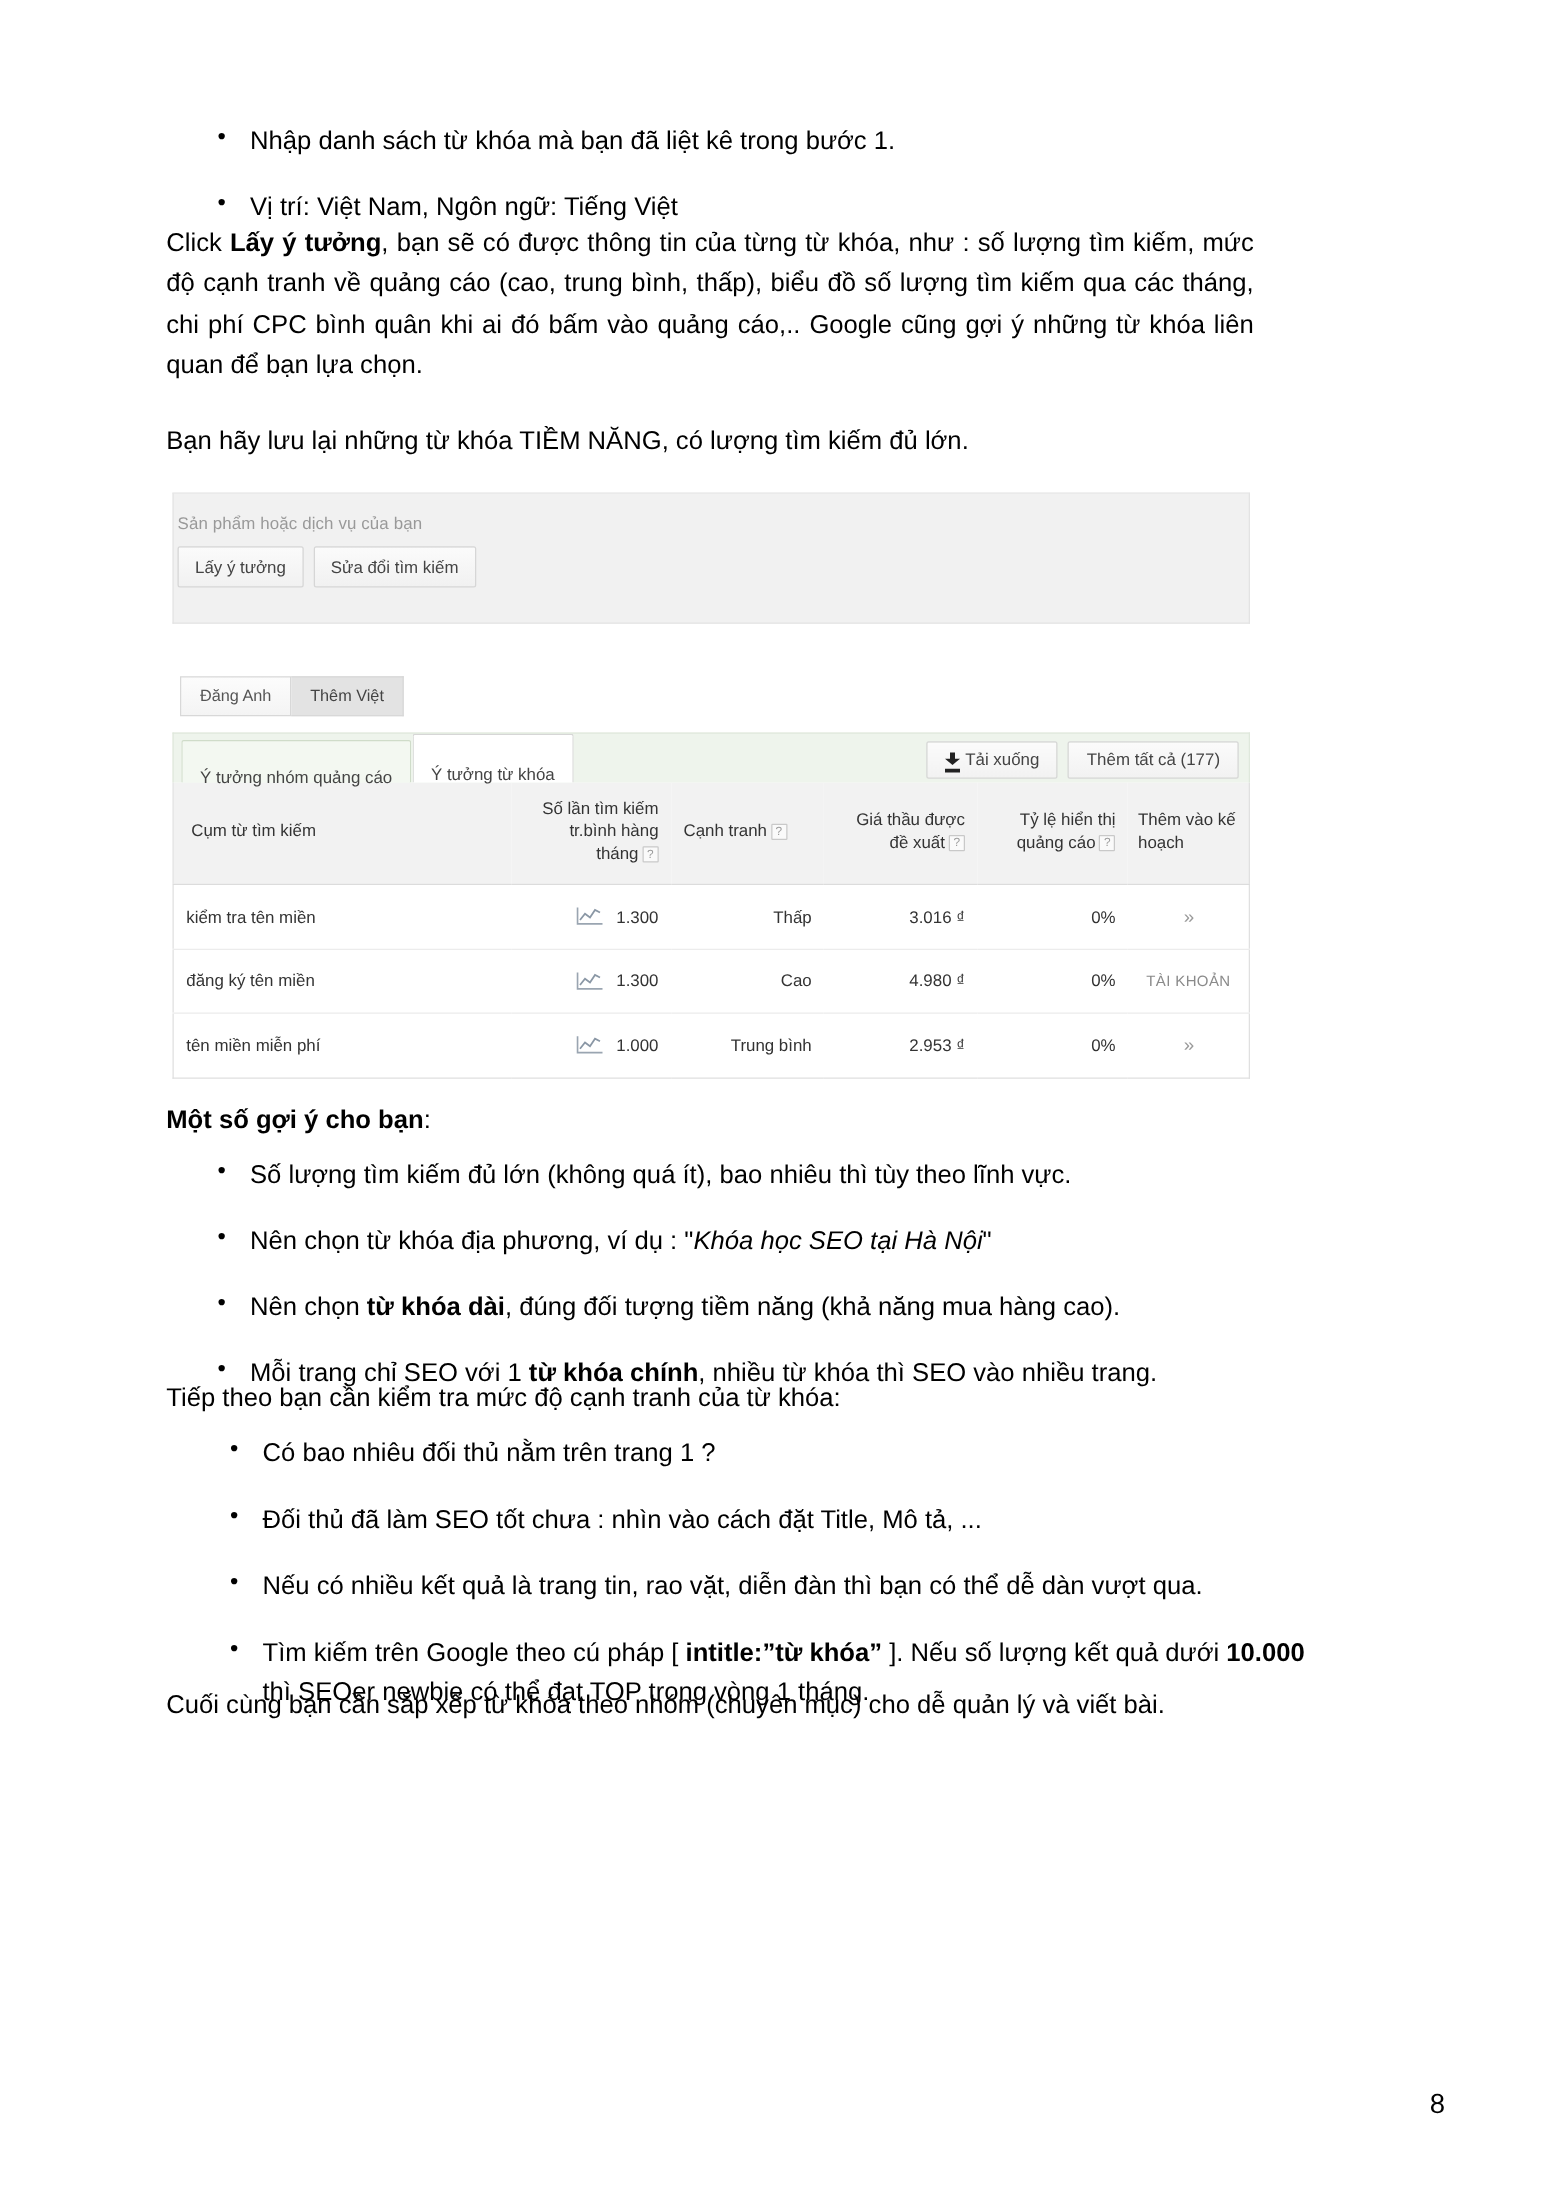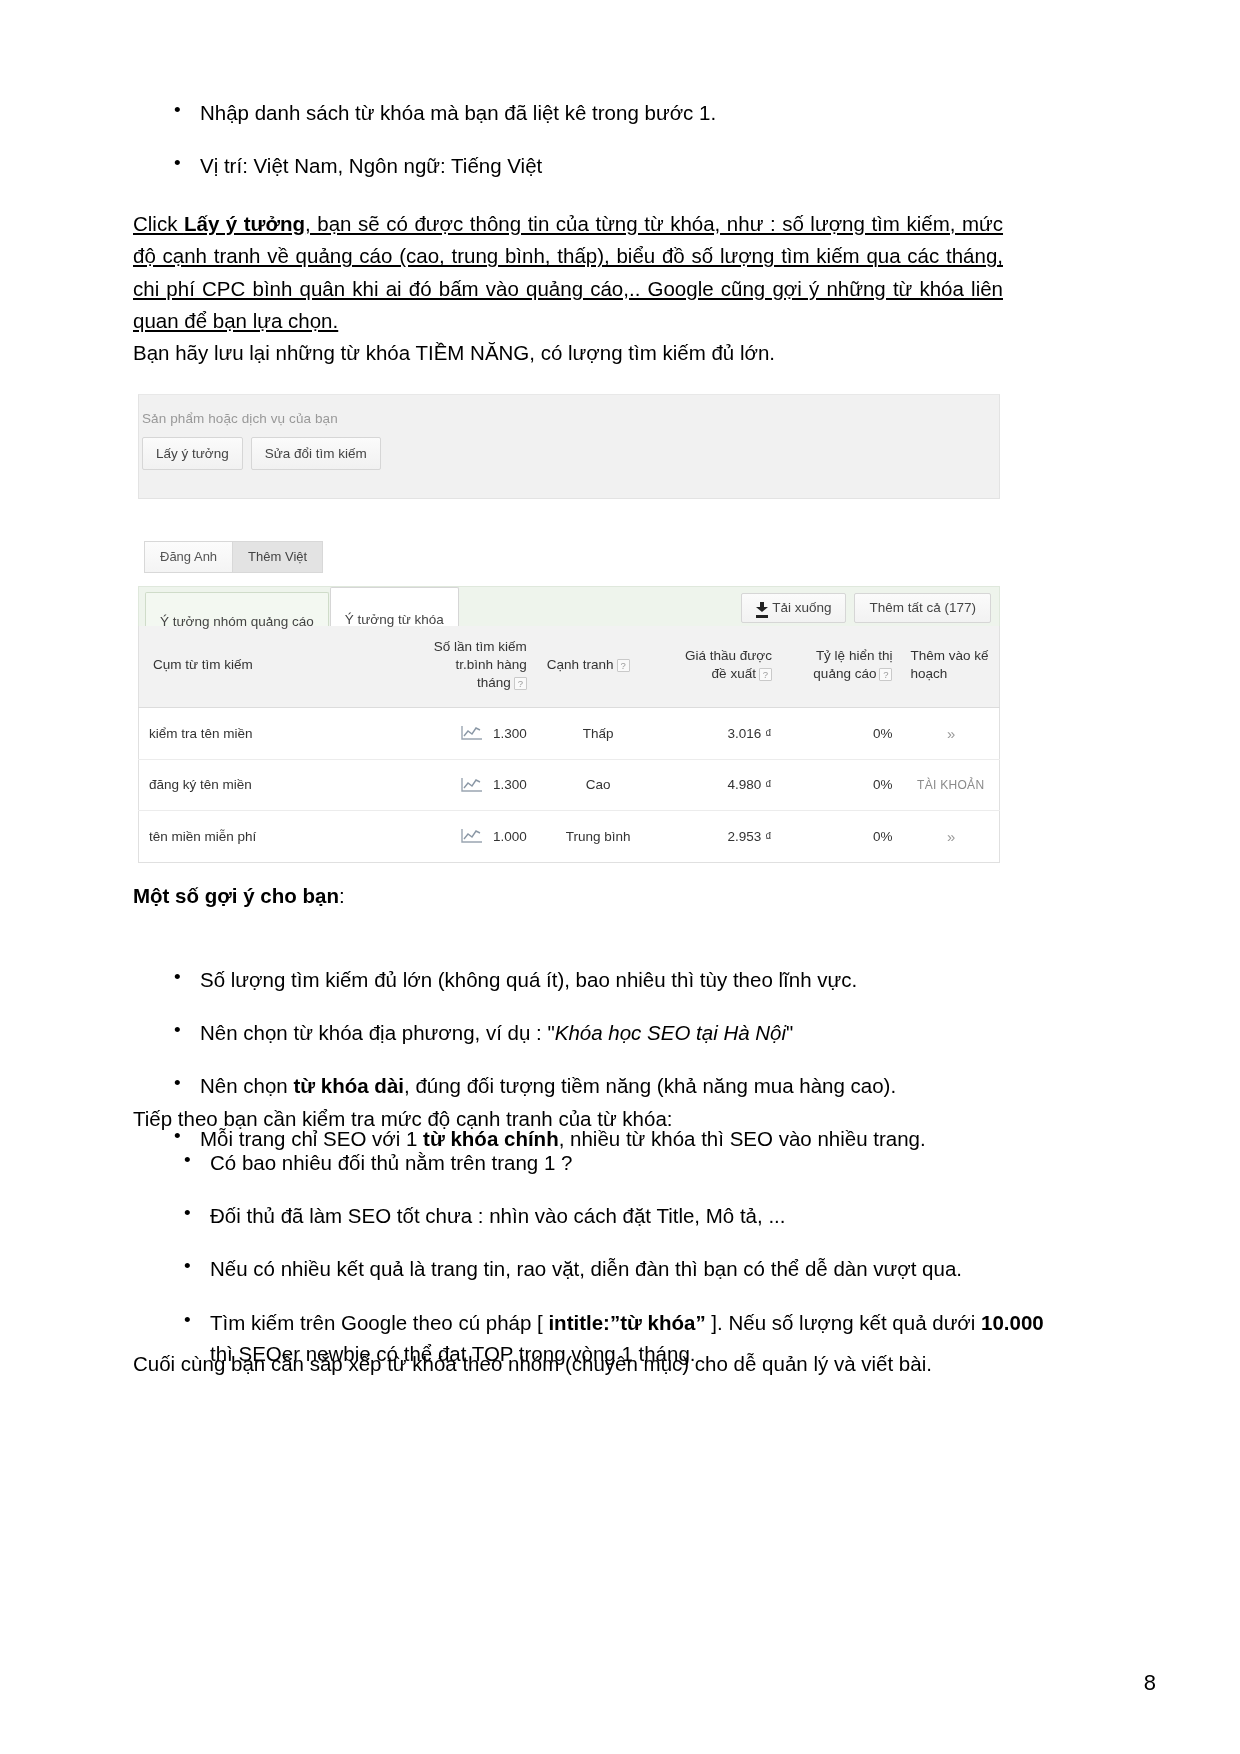--- a/index.html
+++ b/index.html
@@ -182,21 +182,21 @@
   .kp-table td {
     border-bottom:1px solid #ececec;
     font-size:13.5px;
     color:#333;
     padding:17px 10px;
     vertical-align:middle;
   }
   .kp-table tr:last-child td { border-bottom:none; }
   .td-kw { text-align:left; padding-left:14px; }
   .td-num { text-align:right; white-space:nowrap; }
-  .td-comp { text-align:center; padding-left:10px; }
+  .td-comp { text-align:right; padding-left:10px; }
   .td-bid { text-align:right; }
   .td-share { text-align:right; padding-right:14px; }
   .td-add { text-align:center; color:#8d8d8d; }
   .help {
     display:inline-block;
     width:13px; height:13px;
     border:1px solid #c9c9c9;
     background:#fafafa;
     color:#9a9a9a;
     font-size:9.5px;
@@ -235,21 +235,21 @@
     <ul class="bullet-list">
       <li class="bullet-item">
         <span>Nhập danh sách từ khóa mà bạn đã liệt kê trong bước 1.</span>
       </li>
       <li class="bullet-item">
         <span>Vị trí: Việt Nam,  Ngôn ngữ: Tiếng Việt</span>
       </li>
     </ul>
   </div>
 
-  <div style="position:absolute; left:133px; top:208px; width:870px;text-decoration:underline;">
+  <div style="position:absolute; left:133px; top:179px; width:870px;">
     <p class="para">
       <span>Click </span><b>Lấy ý tưởng</b><span>, bạn sẽ có được thông tin của từng từ khóa, như : số lượng tìm kiếm, mức độ cạnh tranh về quảng cáo (cao, trung bình, thấp), biểu đồ số lượng tìm kiếm qua các tháng, chi phí CPC bình quân khi ai đó bấm vào quảng cáo,.. Google cũng gợi ý những từ khóa liên quan để bạn lựa chọn.</span>
     </p>
   </div>
 
   <div style="position:absolute; left:133px; top:337px; width:880px;">
     <p class="para">Bạn hãy lưu lại những từ khóa TIỀM NĂNG, có lượng tìm kiếm đủ lớn.</p>
   </div>
 
   <div class="kp-shot" style="position:absolute; left:138px; top:394px;">
@@ -367,21 +367,21 @@
           </td>
         </tr>
       </tbody>
     </table>
   </div>
 
   <div style="position:absolute; left:133px; top:880px; width:880px;">
     <p class="para"><b>Một số gợi ý cho bạn</b><span>:</span></p>
   </div>
 
-  <div style="position:absolute; left:160px; top:965px; width:900px;">
+  <div style="position:absolute; left:160px; top:925px; width:900px;">
     <ul class="bullet-list">
       <li class="bullet-item">
         <span>Số lượng tìm kiếm đủ lớn (không quá ít), bao nhiêu thì tùy theo lĩnh vực.</span>
       </li>
       <li class="bullet-item">
         <span>Nên chọn từ khóa địa phương, ví dụ : "</span><i>Khóa học SEO tại Hà Nội</i><span>"</span>
       </li>
       <li class="bullet-item">
         <span>Nên chọn </span><b>từ khóa dài</b><span>, đúng đối tượng tiềm năng (khả năng mua hàng cao).</span>
       </li>

